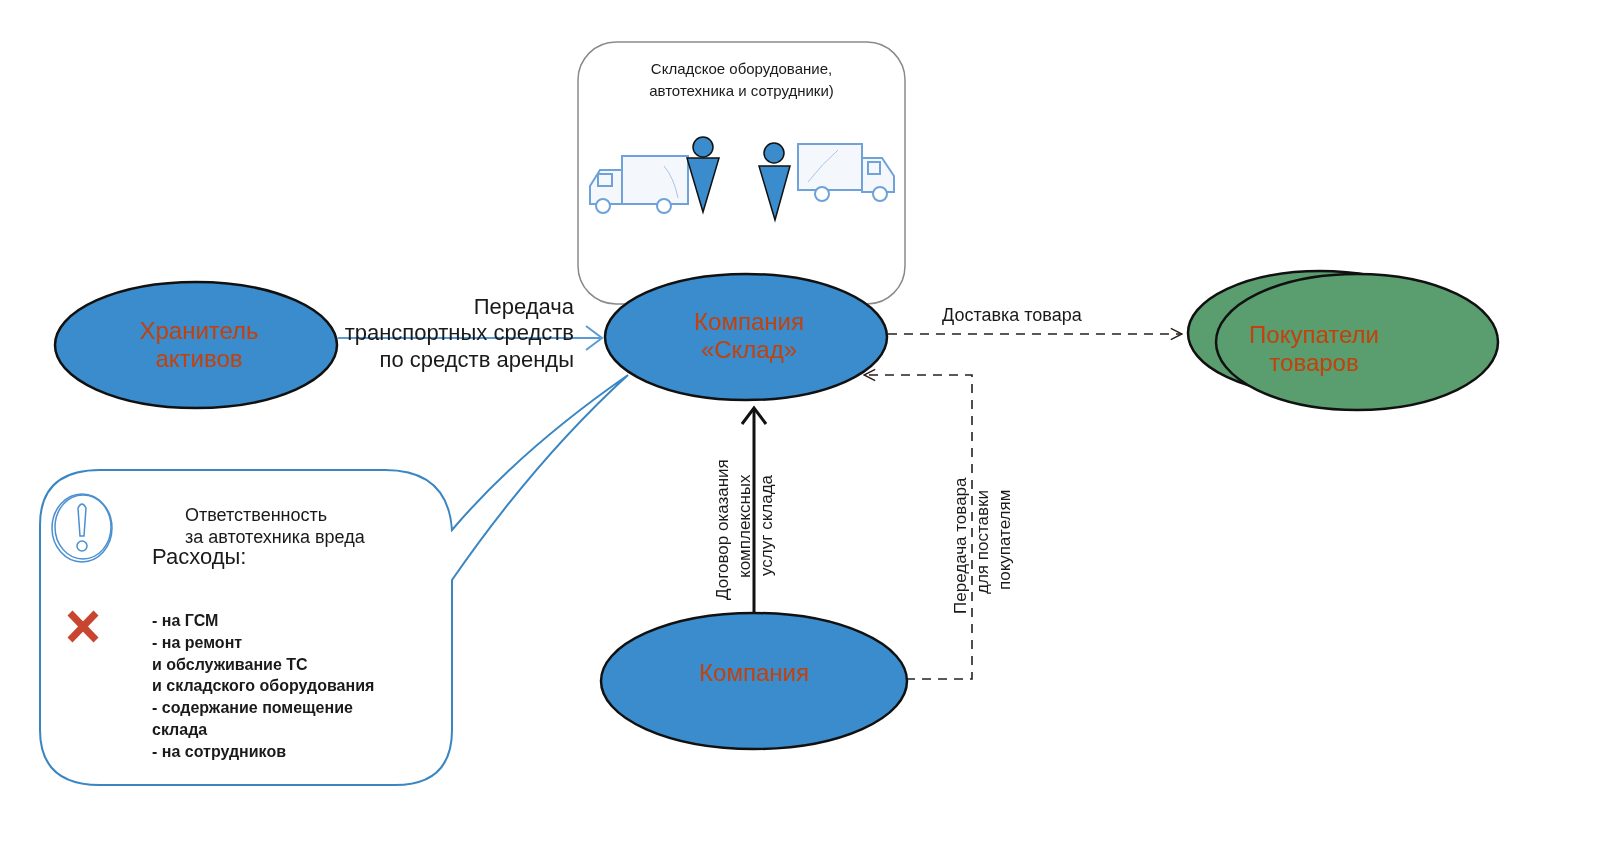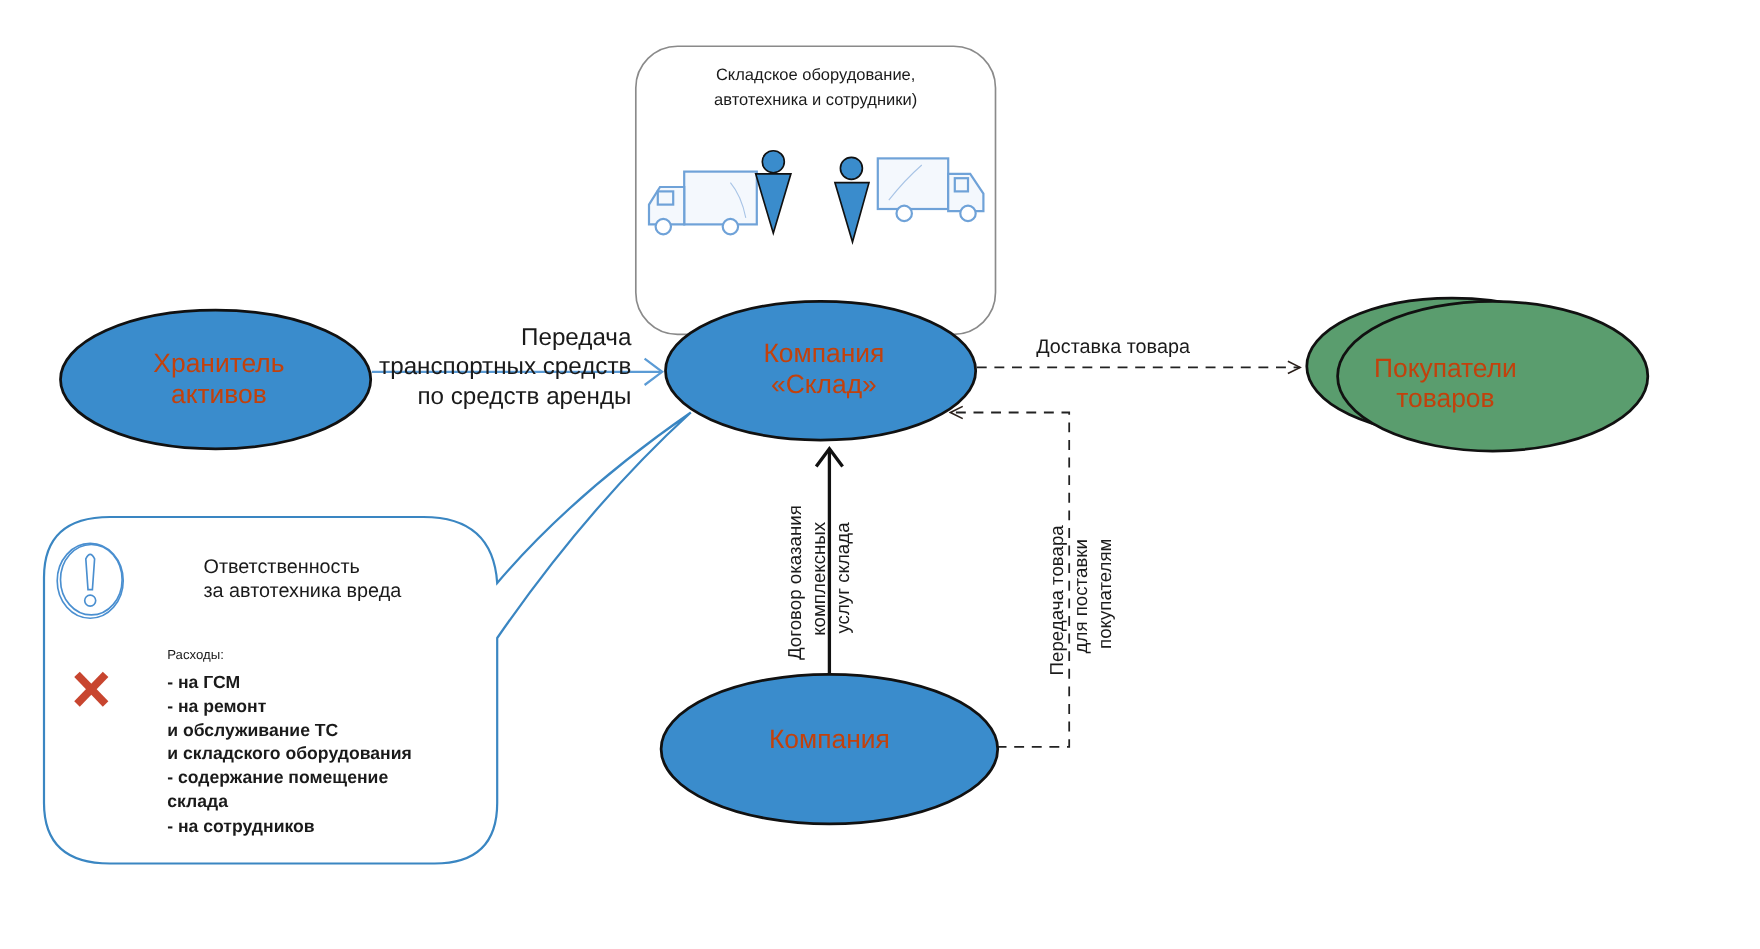--- a/index.html
+++ b/index.html
@@ -127,21 +127,21 @@
 <div class="vert" style="left:950px; top:614px;">
   <span class="note-line">Передача товара</span>
   <span class="note-line" style="padding-left:20px;">для поставки</span>
   <span class="note-line" style="padding-left:24px;">покупателям</span>
 </div>
 
 <div class="lbl" style="left:146px; top:505px; font-size:18px; line-height:1.2;margin-left:39px;">
   <span class="note-line">Ответственность</span>
   <span class="note-line">за автотехника вреда</span>
 </div>
-<div class="lbl" style="left:152px; top:588px; font-size:12px;text-align:right;">Расходы:</div>
+<div class="lbl" style="left:152px; top:544px; font-size:22px;text-align:right;">Расходы:</div>
 <div class="lbl" style="left:152px; top:610px; font-size:16px; line-height:21.8px;font-weight:bold;">
   <span class="note-line">- на ГСМ</span>
   <span class="note-line">- на ремонт</span>
   <span class="note-line">и обслуживание ТС</span>
   <span class="note-line">и складского оборудования</span>
   <span class="note-line">- содержание помещение</span>
   <span class="note-line">склада</span>
   <span class="note-line">- на сотрудников</span>
 </div>
 

